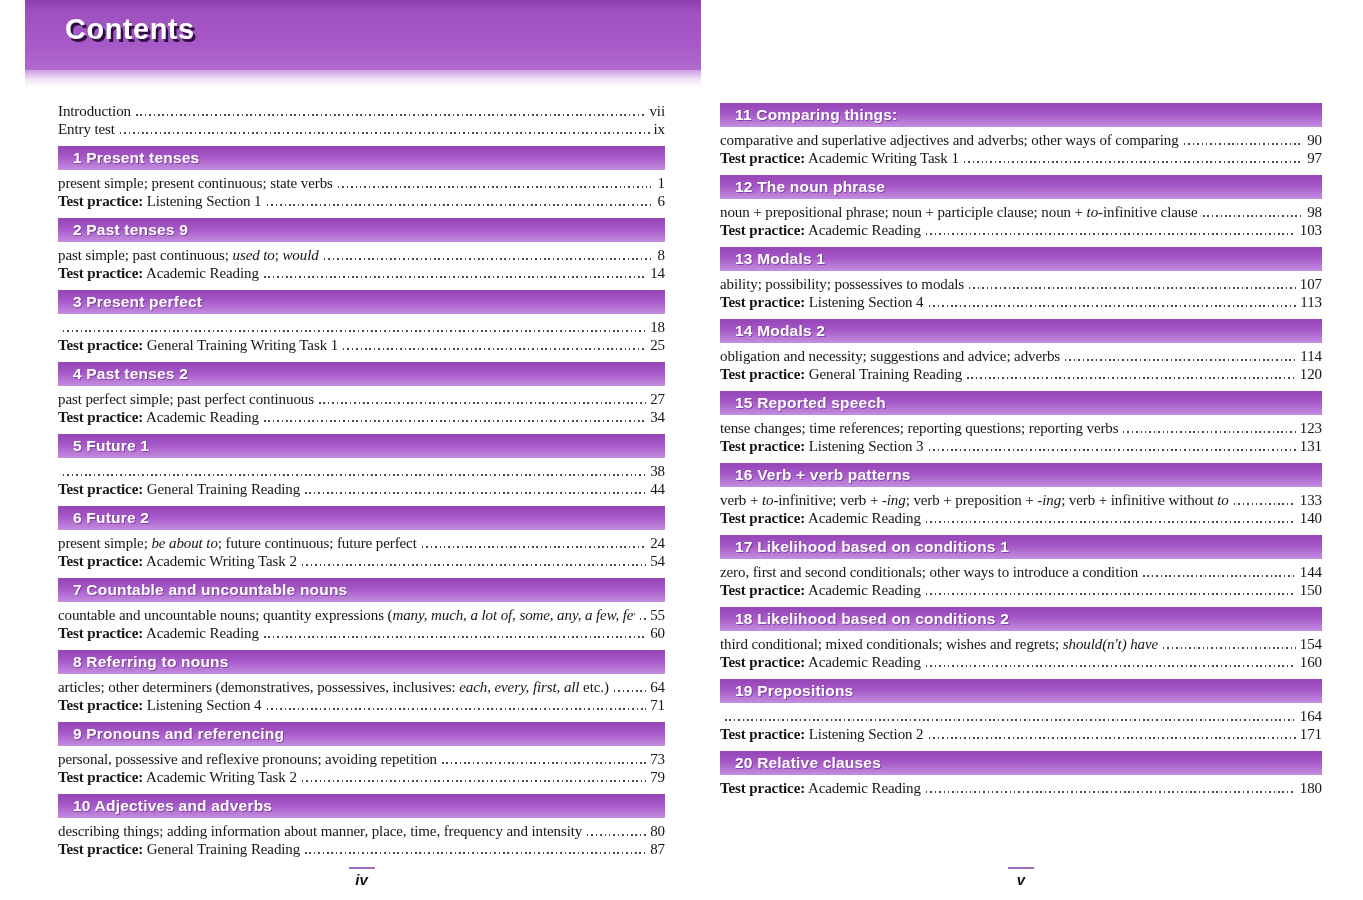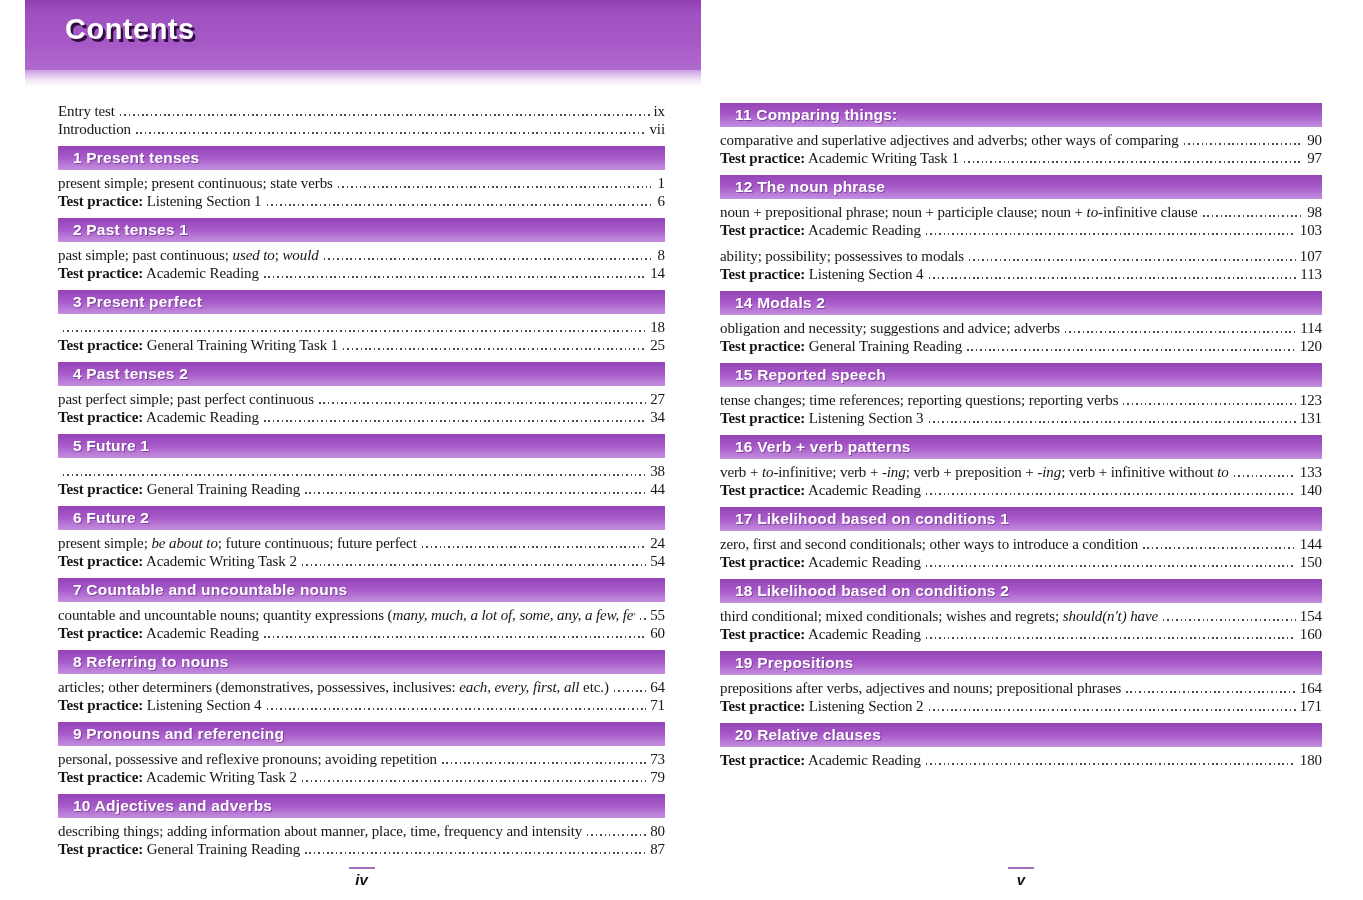--- a/index.html
+++ b/index.html
@@ -50,48 +50,48 @@
 <div class="spread">
 
   <div class="page page-left">
     <div class="contents-banner">
       <div class="contents-title">Contents</div>
     </div>
     <div class="banner-fade"></div>
     <div class="content-left">
       <div class="front-matter" id="left-front">
           <div class="row">
+            <span class="row-text"><span>Introduction</span></span>
+            <span class="dots"></span>
+            <span class="pg">vii</span>
+          </div>
+          <div class="row">
             <span class="row-text"><span>Entry test</span></span>
             <span class="dots"></span>
             <span class="pg">ix</span>
           </div>
-          <div class="row">
-            <span class="row-text"><span>Introduction</span></span>
-            <span class="dots"></span>
-            <span class="pg">vii</span>
-          </div>
         </div>
       <div id="left-sections">
           <div class="section">
             <div class="section-banner">1 Present tenses</div>
             <div class="section-rows">
               <div class="row">
                 <span class="row-text"><span>present simple; present continuous; state verbs</span></span>
                 <span class="dots"></span>
                 <span class="pg">1</span>
               </div>
               <div class="row">
                 <span class="row-text"><b>Test practice:</b><span> Listening Section 1</span></span>
                 <span class="dots"></span>
                 <span class="pg">6</span>
               </div>
             </div>
           </div>
           <div class="section">
-            <div class="section-banner">2 Past tenses 1</div>
+            <div class="section-banner">2 Past tenses 9</div>
             <div class="section-rows">
               <div class="row">
                 <span class="row-text"><span>past simple; past continuous; </span><i>used to</i><span>; </span><i>would</i></span>
                 <span class="dots"></span>
                 <span class="pg">8</span>
               </div>
               <div class="row">
                 <span class="row-text"><b>Test practice:</b><span> Academic Reading</span></span>
                 <span class="dots"></span>
                 <span class="pg">14</span>
@@ -250,20 +250,21 @@
               <span class="pg">98</span>
             </div>
             <div class="row">
               <span class="row-text"><b>Test practice:</b><span> Academic Reading</span></span>
               <span class="dots"></span>
               <span class="pg">103</span>
             </div>
           </div>
         </div>
         <div class="section">
+          <div class="section-banner">13 Modals 1</div>
           <div class="section-rows">
             <div class="row">
               <span class="row-text"><span>ability; possibility; possessives to modals</span></span>
               <span class="dots"></span>
               <span class="pg">107</span>
             </div>
             <div class="row">
               <span class="row-text"><b>Test practice:</b><span> Listening Section 4</span></span>
               <span class="dots"></span>
               <span class="pg">113</span>
@@ -342,21 +343,20 @@
               <span class="row-text"><b>Test practice:</b><span> Academic Reading</span></span>
               <span class="dots"></span>
               <span class="pg">160</span>
             </div>
           </div>
         </div>
         <div class="section">
           <div class="section-banner">19 Prepositions</div>
           <div class="section-rows">
             <div class="row">
-              <span class="row-text"><span>prepositions after verbs, adjectives and nouns; prepositional phrases</span></span>
               <span class="dots"></span>
               <span class="pg">164</span>
             </div>
             <div class="row">
               <span class="row-text"><b>Test practice:</b><span> Listening Section 2</span></span>
               <span class="dots"></span>
               <span class="pg">171</span>
             </div>
           </div>
         </div>

